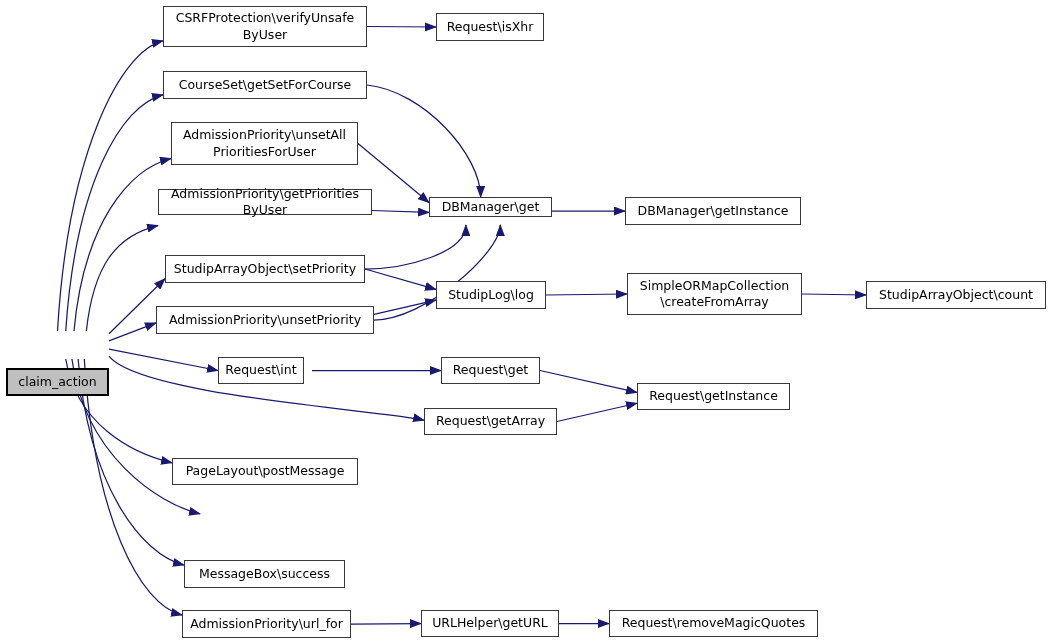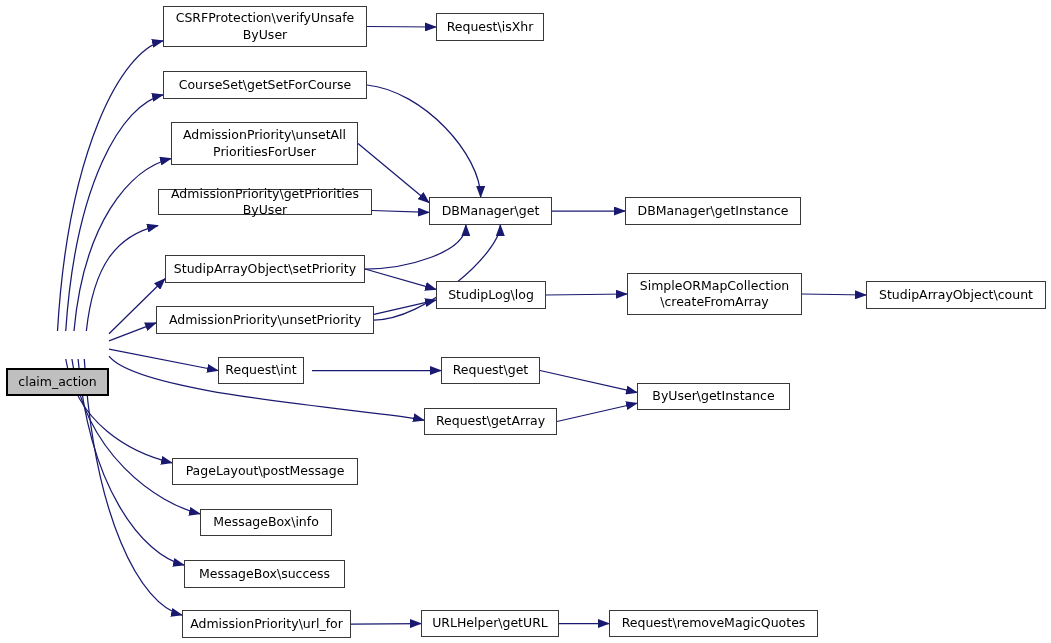--- a/index.html
+++ b/index.html
@@ -98,42 +98,41 @@
   <div class="node" style="left:171px;top:122px;width:187px;height:43px">AdmissionPriority\unsetAll
 PrioritiesForUser</div>
 
   <div class="node" style="left:158px;top:189px;width:214px;height:26px">AdmissionPriority\getPriorities
 ByUser</div>
 
   <div class="node" style="left:165px;top:255px;width:200px;height:28px">StudipArrayObject\setPriority</div>
 
   <div class="node" style="left:156px;top:306px;width:218px;height:28px">AdmissionPriority\unsetPriority</div>
 
-  <div class="node" style="left:429px;top:197px;width:123px;height:28px">DBManager\get</div>
+  <div class="node" style="left:429px;top:197px;width:123px;height:20px">DBManager\get</div>
 
   <div class="node" style="left:625px;top:197px;width:176px;height:28px">DBManager\getInstance</div>
 
   <div class="node" style="left:436px;top:281px;width:110px;height:28px">StudipLog\log</div>
 
   <div class="node" style="left:627px;top:273px;width:175px;height:42px">SimpleORMapCollection
 \createFromArray</div>
 
   <div class="node" style="left:866px;top:281px;width:180px;height:28px">StudipArrayObject\count</div>
 
   <div class="node" style="left:218px;top:357px;width:86px;height:27px">Request\int</div>
 
   <div class="node" style="left:441px;top:357px;width:99px;height:27px">Request\get</div>
 
-  <div class="node" style="left:637px;top:383px;width:153px;height:27px">ByUser\getInstance</div>
+  <div class="node" style="left:637px;top:383px;width:153px;height:27px">Request\getInstance</div>
 
   <div class="node" style="left:424px;top:408px;width:133px;height:27px">Request\getArray</div>
 
   <div class="node" style="left:172px;top:458px;width:186px;height:27px">PageLayout\postMessage</div>
 
-  <div class="node" style="left:200px;top:509px;width:132px;height:27px">MessageBox\info</div>
 
   <div class="node" style="left:184px;top:560px;width:161px;height:28px">MessageBox\success</div>
 
   <div class="node" style="left:182px;top:610px;width:169px;height:28px">AdmissionPriority\url_for</div>
 
   <div class="node" style="left:421px;top:610px;width:138px;height:27px">URLHelper\getURL</div>
 
   <div class="node" style="left:609px;top:610px;width:209px;height:27px">Request\removeMagicQuotes</div>
 
 </div>

